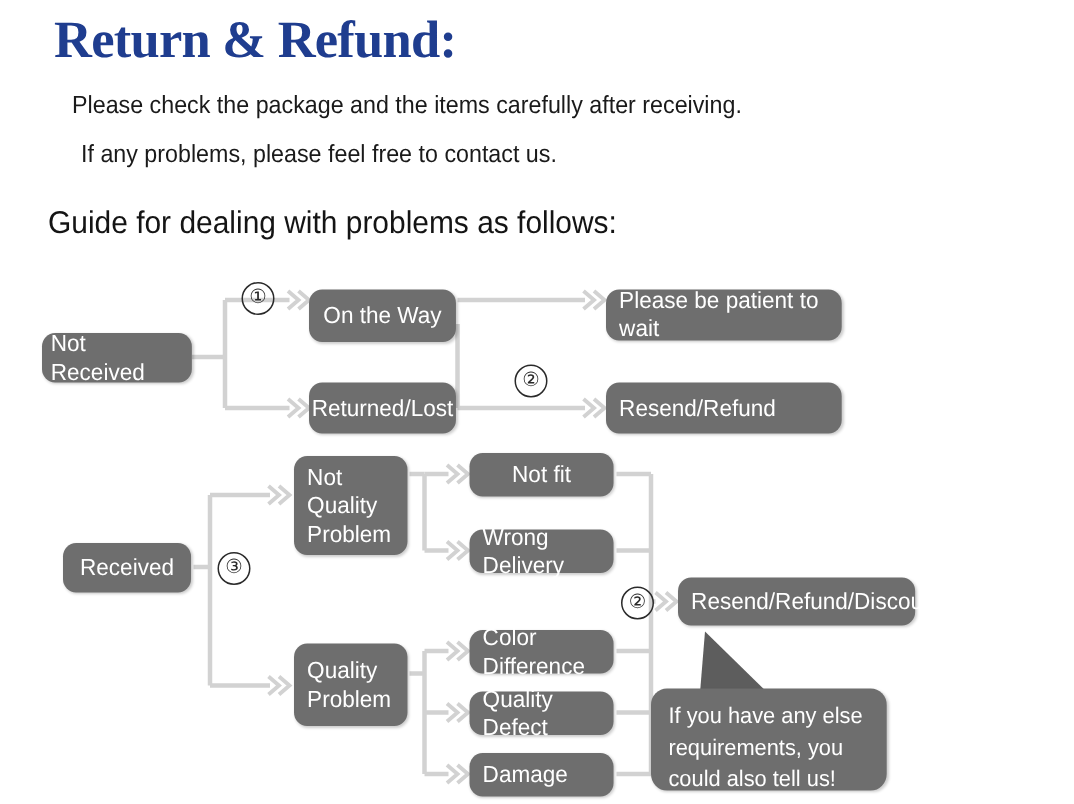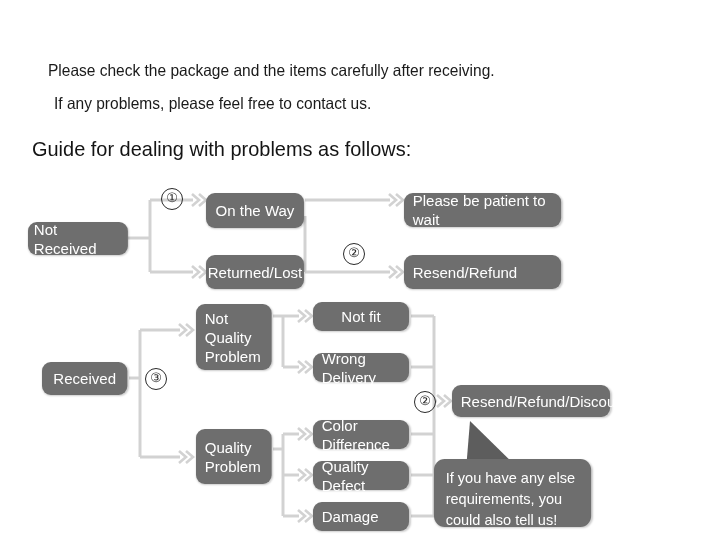--- a/index.html
+++ b/index.html
@@ -123,20 +123,21 @@
     stroke-linecap: butt;
   }
   .head { fill: none; stroke: #d2d2d2; stroke-width: 2.6; stroke-linejoin: miter; stroke-linecap: butt; }
   .tail { fill: #5d5d5d; }
 </style>
 </head>
 <body>
 
 <div id="page">
 
+  <div id="title">Return &amp; Refund:</div>
 
   <div class="subline" id="subline1">Please check the package and the items carefully after receiving.</div>
 
   <div class="subline" id="subline2">If any problems, please feel free to contact us.</div>
 
   <div id="guide">Guide for dealing with problems as follows:</div>
 
   <div id="flow">
 
     <svg id="wires" viewBox="0 0 716 536">

